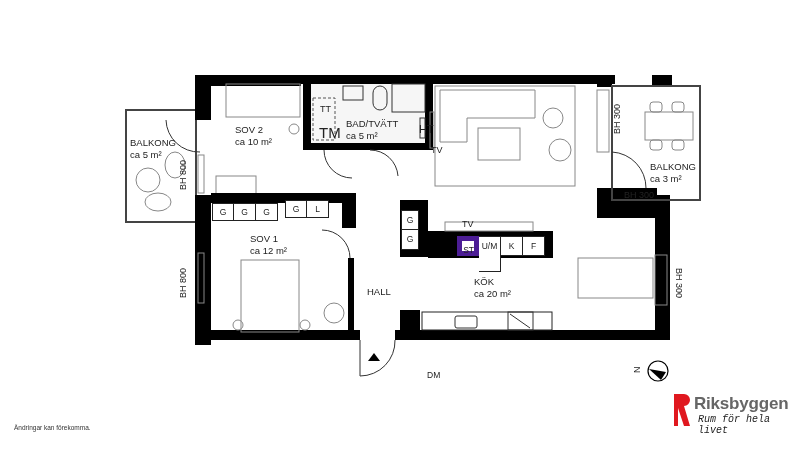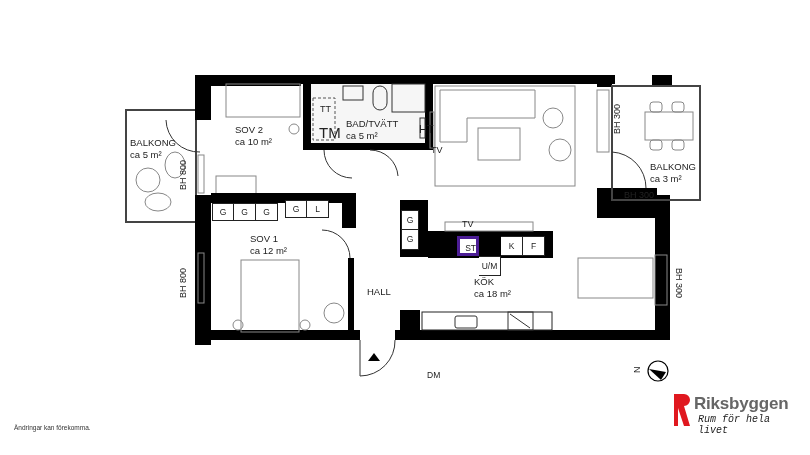--- a/index.html
+++ b/index.html
@@ -126,21 +126,21 @@
   </div>
   <div style="position:absolute;left:250px;top:233px;line-height:12px;">
     <div>SOV 1</div>
     <div>ca 12 m²</div>
   </div>
   <div style="position:absolute;left:367px;top:286px;">
     <div>HALL</div>
   </div>
   <div style="position:absolute;left:474px;top:276px;line-height:12px;">
     <div>KÖK</div>
-    <div>ca 18 m²</div>
+    <div>ca 20 m²</div>
   </div>
 
   <div style="position:absolute;left:320px;top:104px;font-size:9px;">TT</div>
   <div style="position:absolute;left:319px;top:124px;font-size:15px;">TM</div>
   <div style="position:absolute;left:419px;top:123px;font-size:11px;">HT</div>
   <div style="position:absolute;left:431px;top:145px;font-size:9px;">TV</div>
   <div style="position:absolute;left:462px;top:219px;font-size:9px;">TV</div>
 
   <div style="position:absolute;left:168px;top:170px;font-size:9px;transform:rotate(-90deg);transform-origin:center;">BH 800</div>
   <div style="position:absolute;left:168px;top:278px;font-size:9px;transform:rotate(-90deg);transform-origin:center;">BH 800</div>
@@ -157,22 +157,22 @@
     <div style="width:22px;height:18px;border:1px solid #222;box-sizing:border-box;text-align:center;line-height:17px;background:#fff;">G</div>
     <div style="width:22px;height:18px;border:1px solid #222;border-left:none;box-sizing:border-box;text-align:center;line-height:17px;background:#fff;">L</div>
   </div>
 
   <div style="position:absolute;left:401px;top:210px;font-size:8.5px;">
     <div style="width:18px;height:20px;border:1px solid #222;box-sizing:border-box;text-align:center;line-height:19px;background:#fff;">G</div>
     <div style="width:18px;height:20px;border:1px solid #222;border-top:none;box-sizing:border-box;text-align:center;line-height:19px;background:#fff;">G</div>
   </div>
 
   <div style="position:absolute;left:457px;top:236px;display:flex;font-size:8.5px;">
-    <div style="width:22px;height:20px;border:3px solid #4c1d95;box-sizing:border-box;text-align:right;line-height:19px;background:#fff;">ST</div>
-    <div style="width:22px;height:20px;border:1px solid #222;border-left:none;box-sizing:border-box;text-align:center;line-height:19px;background:#fff;margin-top:20px;">U/M</div>
+    <div style="width:22px;height:20px;border:5px solid #4c1d95;box-sizing:border-box;text-align:right;line-height:19px;background:#fff;">ST</div>
+    <div style="width:22px;height:36px;border:1px solid #222;border-left:none;box-sizing:border-box;text-align:center;line-height:19px;background:#fff;">U/M</div>
     <div style="width:22px;height:20px;border:1px solid #222;border-left:none;box-sizing:border-box;text-align:center;line-height:19px;background:#fff;">K</div>
     <div style="width:22px;height:20px;border:1px solid #222;border-left:none;box-sizing:border-box;text-align:center;line-height:19px;background:#fff;">F</div>
   </div>
   <div style="position:absolute;left:427px;top:322px;font-size:8.5px;margin-top:48px;">DM</div>
 </div>
 
 <div class="note">Ändringar kan förekomma.</div>
 
 <div class="logo">
   <svg width="20" height="36" viewBox="0 0 20 36" style="position:absolute;left:0;top:0;">

